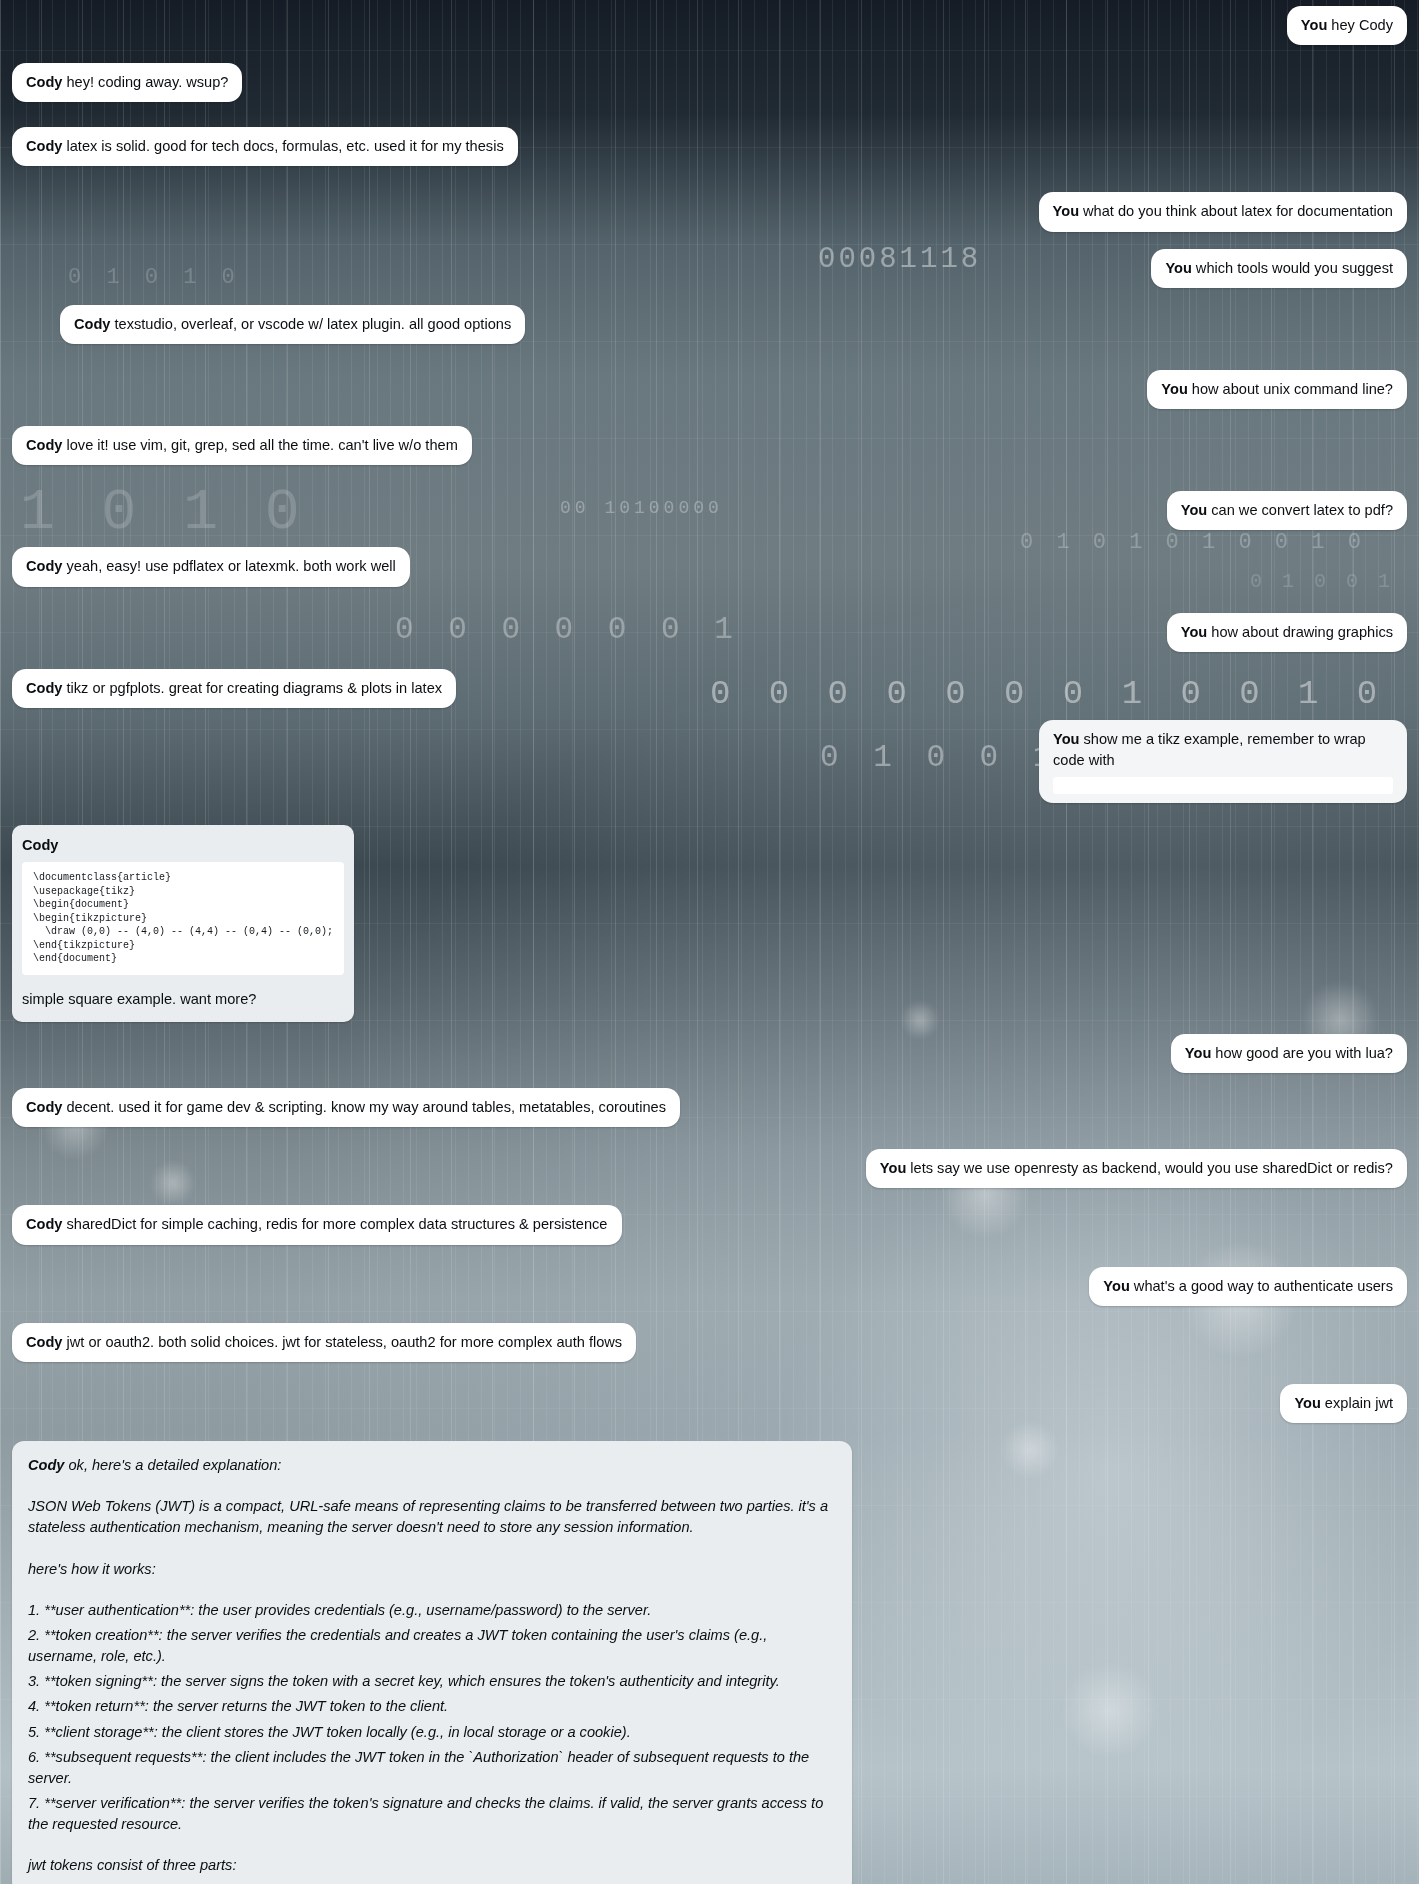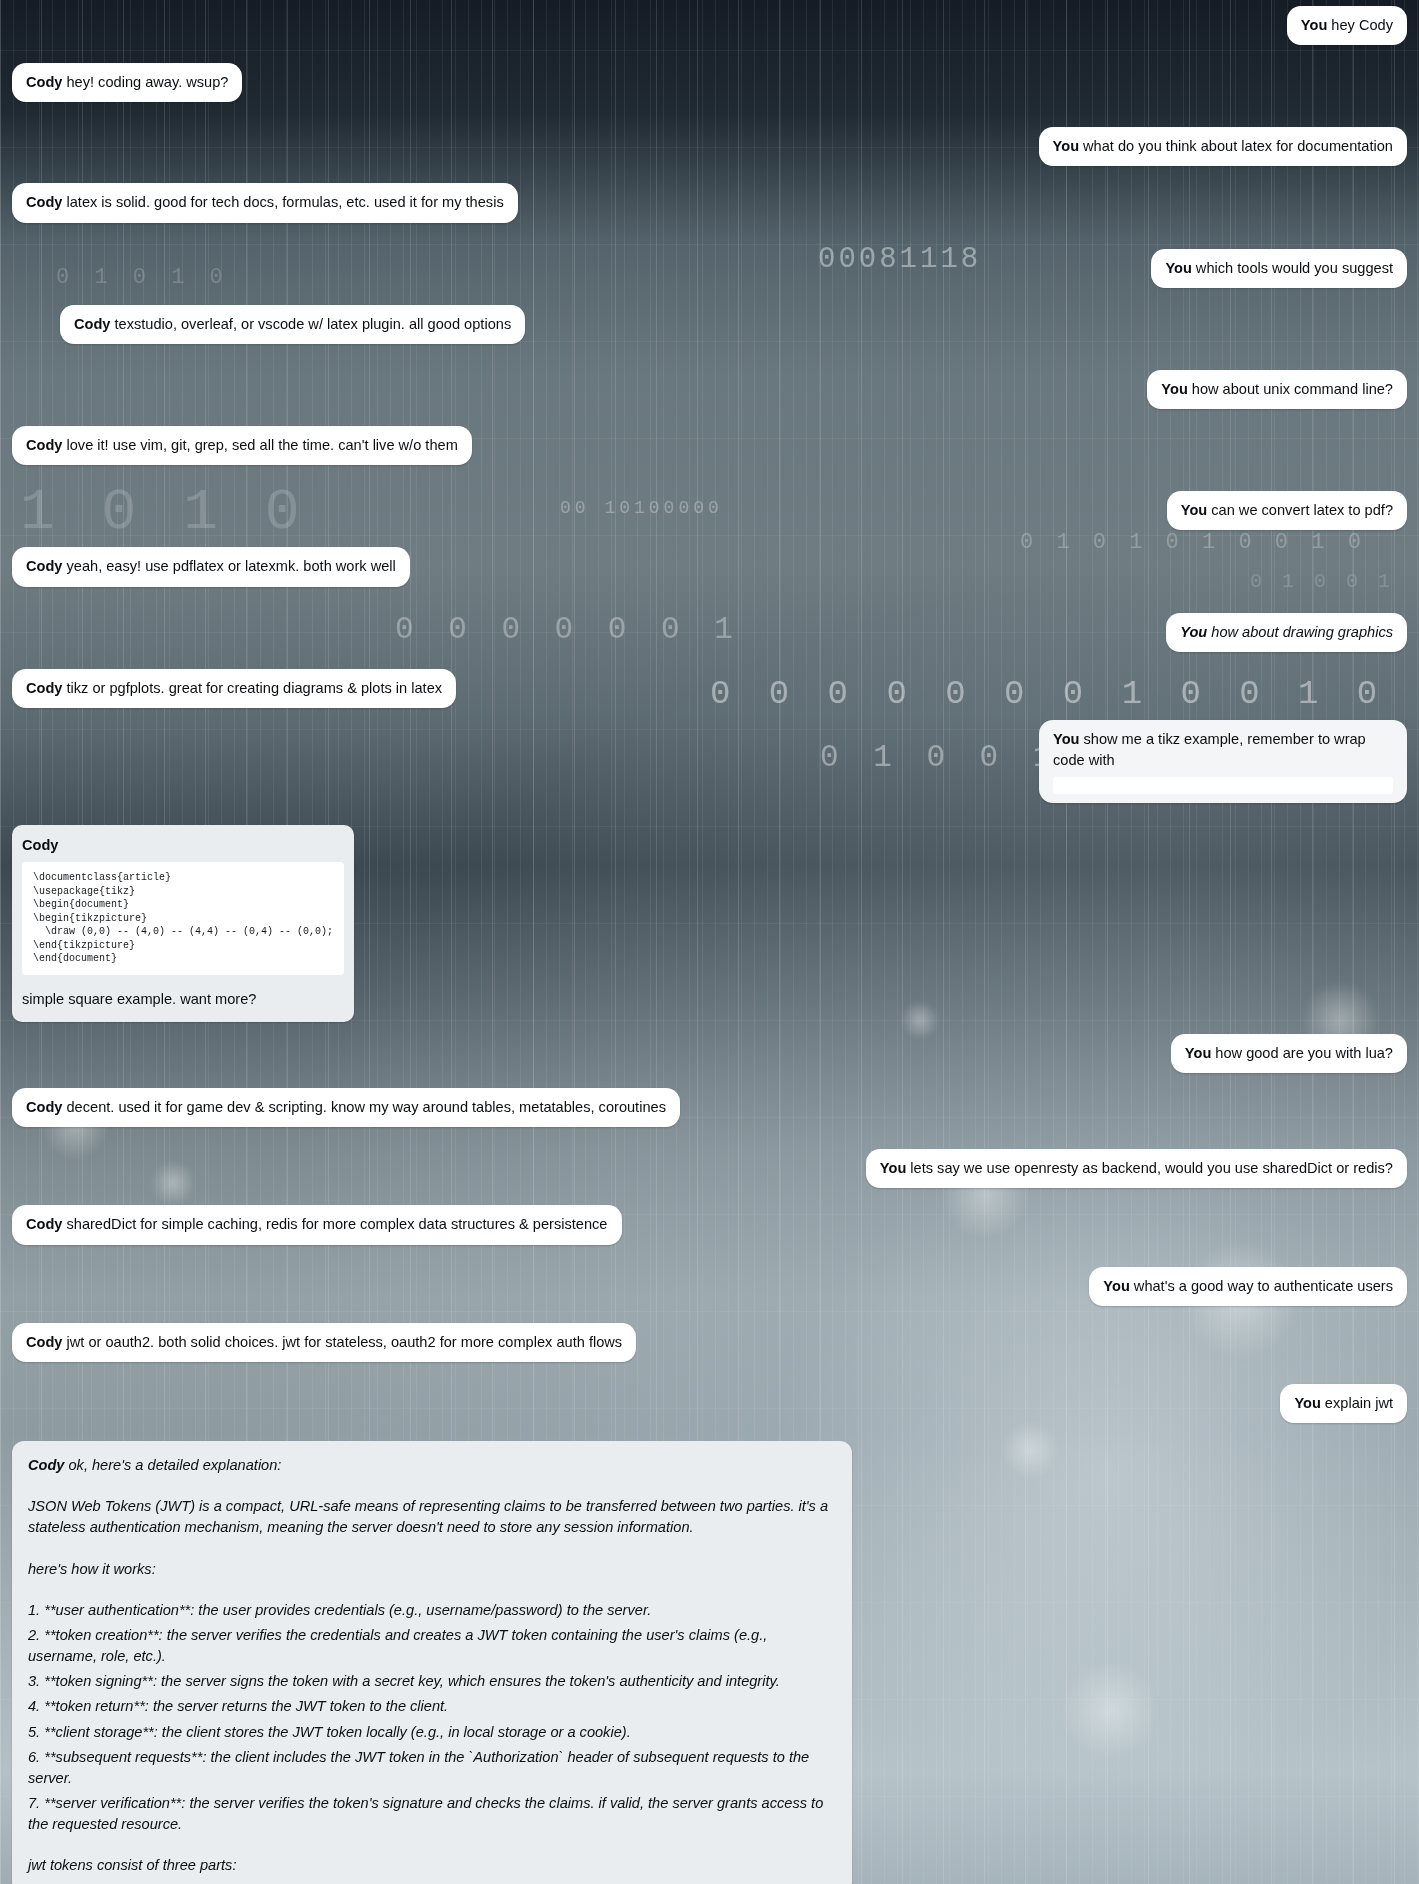--- a/index.html
+++ b/index.html
@@ -157,57 +157,57 @@
     <span style="left:1060px;top:1660px; width:100px; height:100px;"></span>
   </div>
 
   <div id="bg-digits">
     <div style="left:818px; top:243px; font-size:29px; letter-spacing:3px; opacity:.75;">00081118</div>
     <div style="left:1020px;top:530px; font-size:22px; letter-spacing:5px; opacity:.45;">0 1 0 1 0 1 0 0 1 0</div>
     <div style="left:710px; top:675px; font-size:34px; letter-spacing:9px; opacity:.8;">0 0 0 0 0 0 0 1 0 0 1 0</div>
     <div style="left:820px; top:740px; font-size:31px; letter-spacing:8px; opacity:.72;">0 1 0 0 1 0 1 1</div>
     <div style="left:395px; top:612px; font-size:31px; letter-spacing:8px; opacity:.6;">0 0 0 0 0 0 1</div>
     <div style="left:560px; top:498px; font-size:18px; letter-spacing:4px; opacity:.55;">00 10100000</div>
-    <div style="left:56px;  top:265px; font-size:22px; letter-spacing:6px; opacity:.35;">0 1 0 1 0</div>
+    <div style="left:68px;  top:265px; font-size:22px; letter-spacing:6px; opacity:.35;">0 1 0 1 0</div>
     <div style="left:20px;  top:480px; font-size:58px; letter-spacing:6px; opacity:.3;">1 0 1 0</div>
     <div style="left:1250px;top:570px; font-size:20px; letter-spacing:4px; opacity:.3;">0 1 0 0 1</div>
   </div>
 
   <div id="chat">
       <div class="row right" style="margin-bottom: 18px;">
         <div class="bubble"><span class="who">You</span><span>hey Cody</span></div>
       </div>
       <div class="row left" style="margin-bottom: 25px;">
         <div class="bubble"><span class="who">Cody</span><span>hey! coding away. wsup?</span></div>
       </div>
-      <div class="row right" style="margin-bottom: 17px;">
-        <div class="bubble"><span class="who">You</span><span>what do you think about latex for documentation</span></div>
-      </div>
       <div class="row left" style="margin-bottom: 26px;">
         <div class="bubble"><span class="who">Cody</span><span>latex is solid. good for tech docs, formulas, etc. used it for my thesis</span></div>
       </div>
       <div class="row right" style="margin-bottom: 17px;">
+        <div class="bubble"><span class="who">You</span><span>what do you think about latex for documentation</span></div>
+      </div>
+      <div class="row right" style="margin-bottom: 17px;">
         <div class="bubble"><span class="who">You</span><span>which tools would you suggest</span></div>
       </div>
       <div class="row left" style="margin-bottom: 26px; padding-left: 48px;">
         <div class="bubble"><span class="who">Cody</span><span>texstudio, overleaf, or vscode w/ latex plugin. all good options</span></div>
       </div>
       <div class="row right" style="margin-bottom: 17px;">
         <div class="bubble"><span class="who">You</span><span>how about unix command line?</span></div>
       </div>
       <div class="row left" style="margin-bottom: 26px;">
         <div class="bubble"><span class="who">Cody</span><span>love it! use vim, git, grep, sed all the time. can't live w/o them</span></div>
       </div>
       <div class="row right" style="margin-bottom: 17px;">
         <div class="bubble"><span class="who">You</span><span>can we convert latex to pdf?</span></div>
       </div>
       <div class="row left" style="margin-bottom: 26px;">
         <div class="bubble"><span class="who">Cody</span><span>yeah, easy! use pdflatex or latexmk. both work well</span></div>
       </div>
-      <div class="row right" style="margin-bottom: 17px; font-style: italic;">
+      <div class="row right" style="margin-bottom: 17px;">
         <div class="bubble"><span class="who">You</span><span>how about drawing graphics</span></div>
       </div>
       <div class="row left" style="margin-bottom: 12px;">
         <div class="bubble"><span class="who">Cody</span><span>tikz or pgfplots. great for creating diagrams &amp; plots in latex</span></div>
       </div>
       <div class="row right" style="margin-bottom: 22px;">
         <div class="bubble withcode" style="width: 368px;"><span class="who">You</span><span>show me a tikz example, remember to wrap code with</span><span class="emptycode"></span></div>
       </div>
       <div class="row left" style="margin-bottom: 12px;">
         <div class="bubble codewrap">

